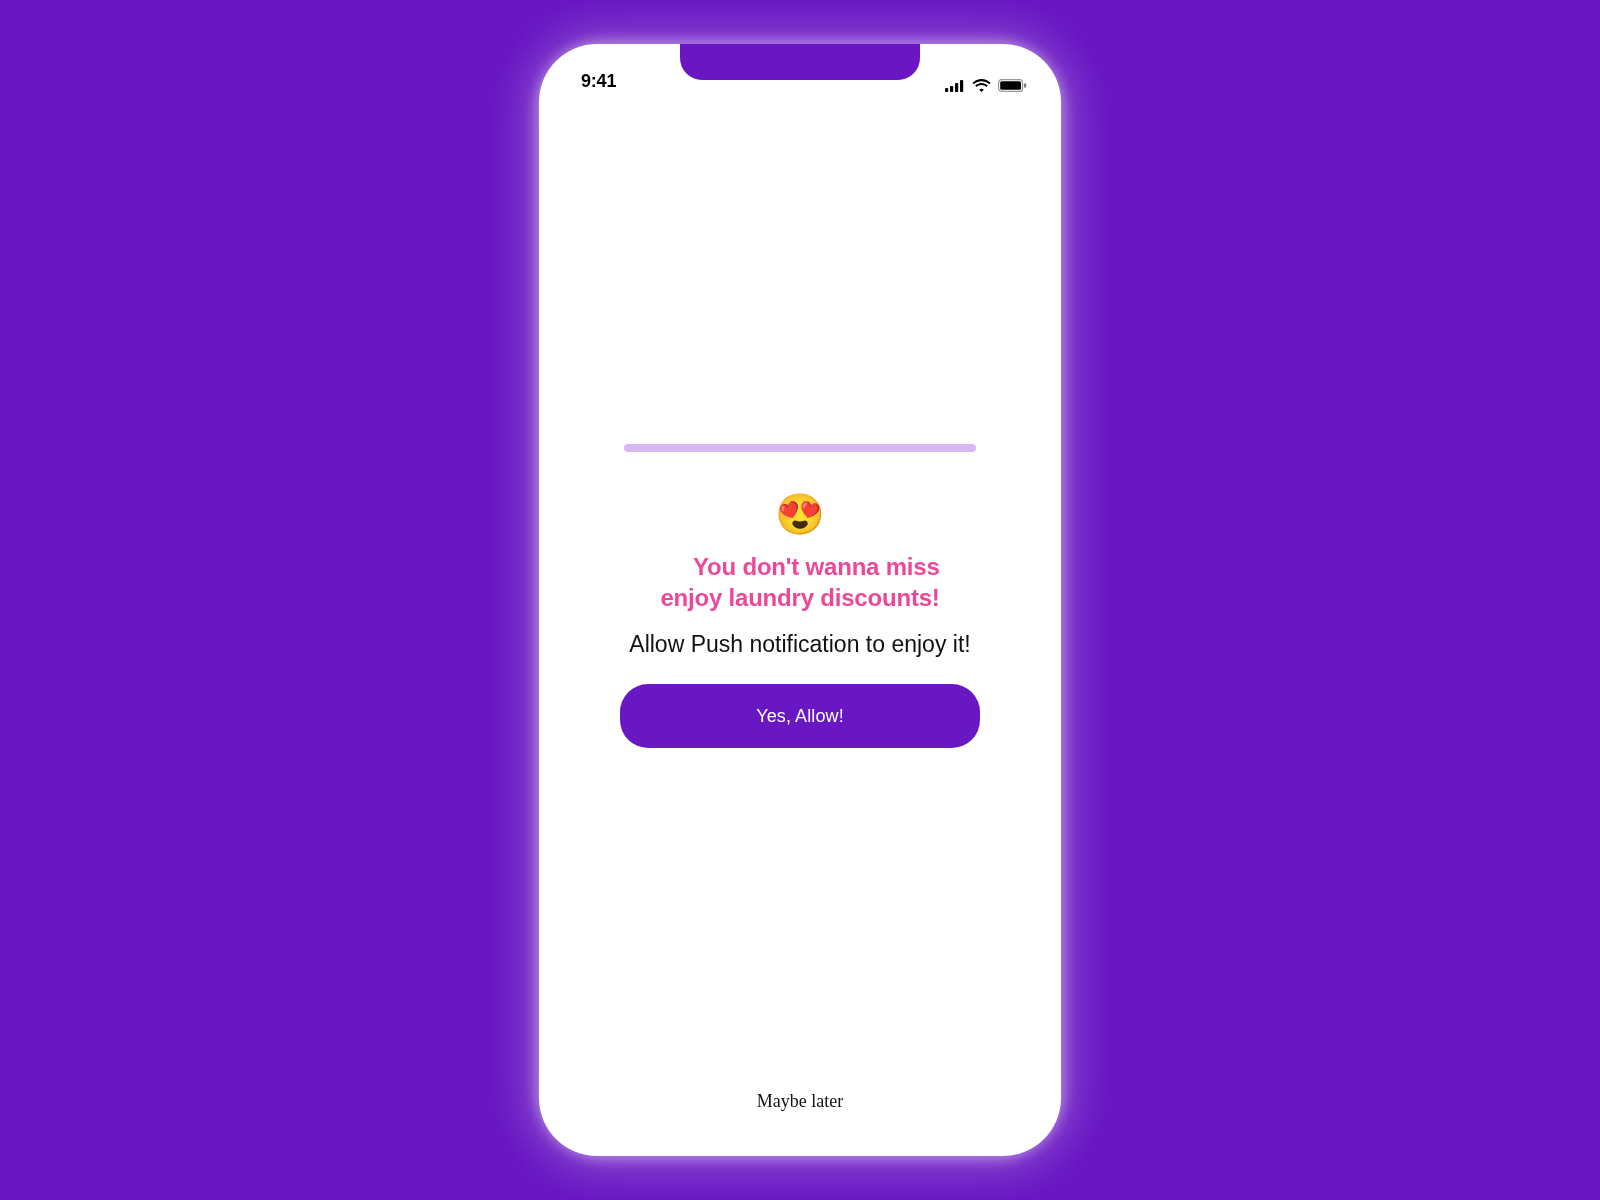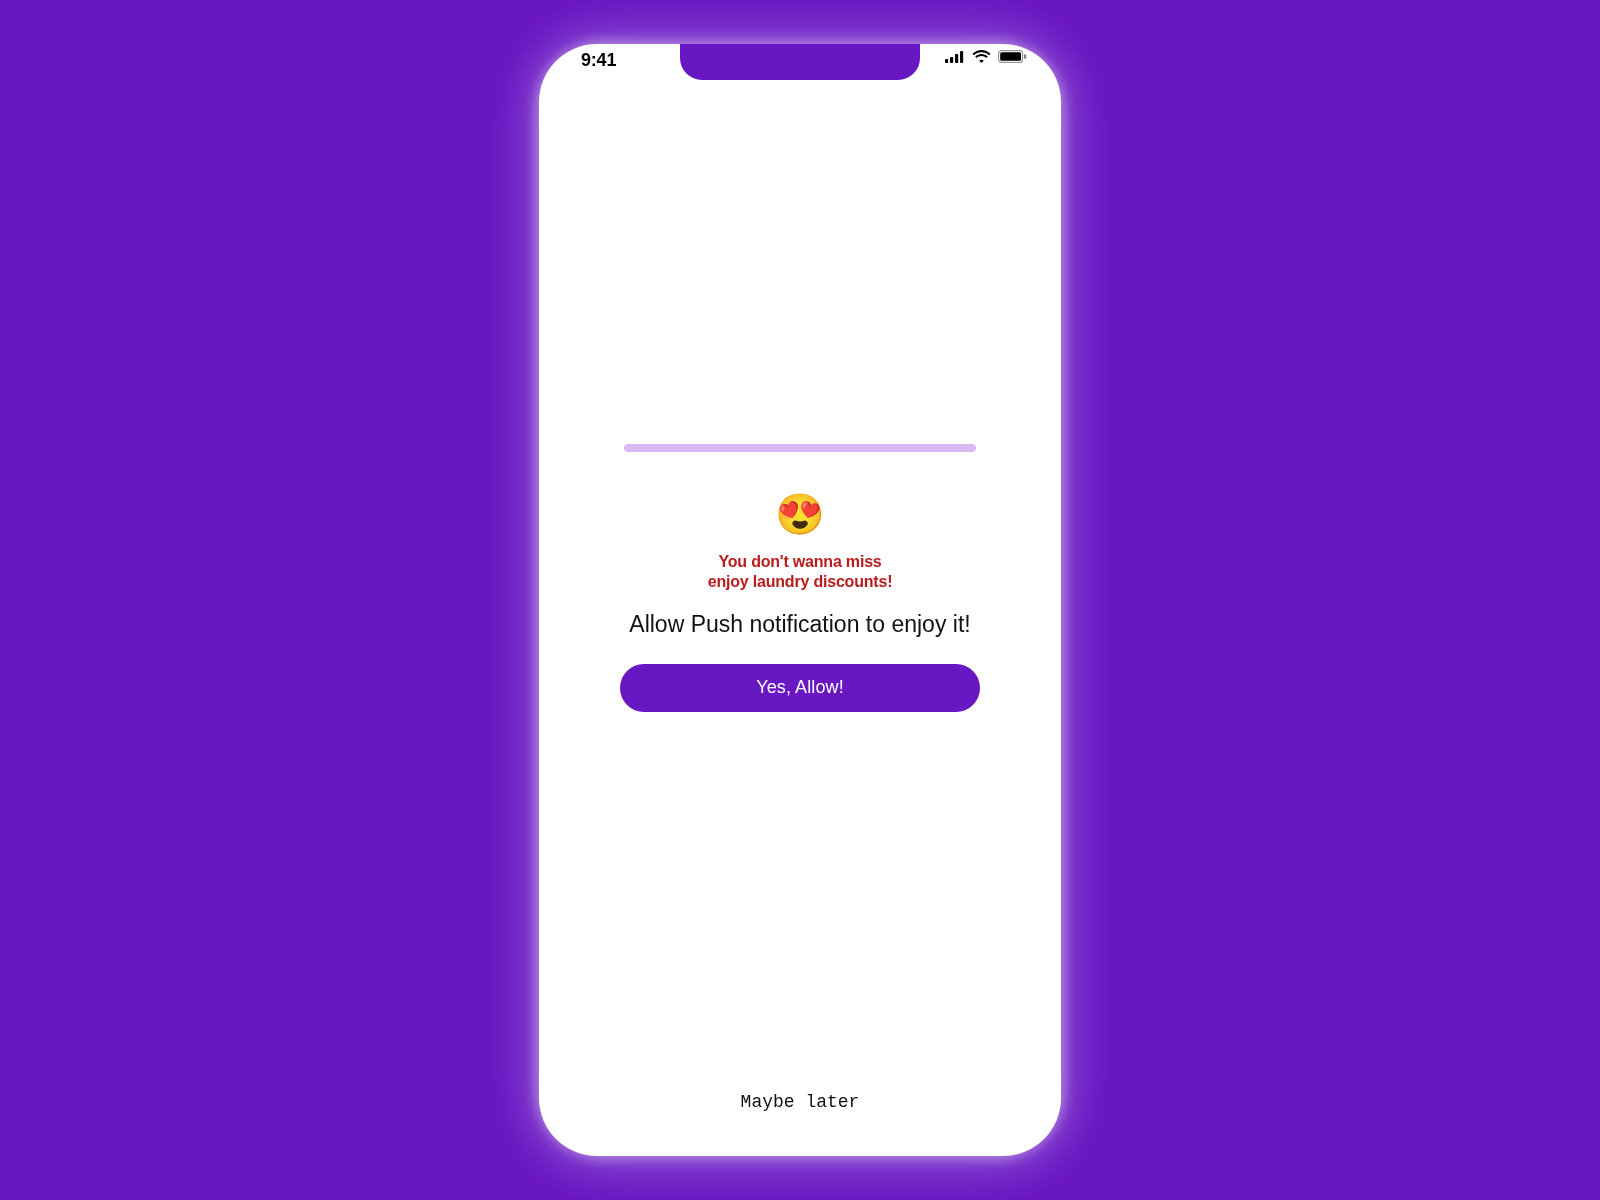--- a/index.html
+++ b/index.html
@@ -36,21 +36,21 @@
     border-bottom-left-radius: 22px;
     border-bottom-right-radius: 22px;
     z-index: 10;
   }
   
   .status-bar {
     position: absolute;
     top: 0; left: 0; right: 0;
     height: 48px;
     display: flex;
-    align-items: flex-start;
+    align-items: flex-end;
     justify-content: space-between;
     padding: 0 28px;
     z-index: 5;
   }
   .status-time {
     font-size: 18px;
     font-weight: 600;
     color: #000;
     letter-spacing: -0.2px;
     padding-top: 6px;
@@ -81,38 +81,38 @@
     border-radius: 6px;
     background: #d7b7f4;
   }
   .emoji {
     margin-top: 42px;
     font-size: 40px;
     line-height: 1;
   }
   .headline {
     margin-top: 18px;
-    font-size: 16px;
+    font-size: 24px;
     font-weight: 700;
-    color: #b91c1c;
-    text-align: center;
+    color: #ec4899;
+    text-align: right;
     line-height: 1.28;
     letter-spacing: -0.2px;
   }
   .subtext {
     margin-top: 18px;
     font-size: 23px;
     font-weight: 400;
     color: #111;
     text-align: center;
   }
   .allow-btn {
     margin-top: 26px;
     width: 360px;
-    height: 48px;
+    height: 64px;
     border: none;
     border-radius: 28px;
     background: #6916c3;
     color: #fff;
     font-size: 18px;
     font-weight: 500;
     cursor: pointer;
     font-family: inherit;
     letter-spacing: 0.1px;
   }
@@ -120,21 +120,21 @@
     position: absolute;
     bottom: 44px;
     left: 0; right: 0;
     text-align: center;
     font-size: 18px;
     font-weight: 400;
     color: #111;
     background: none;
     border: none;
     cursor: pointer;
-    font-family: Liberation Mono, monospace;
+    font-family: Liberation Serif, serif;
   }
 </style>
 </head>
 <body>
 
 <div class="glow">
   <div class="phone">
     <div class="notch"></div>
 
     <div class="status-bar">

